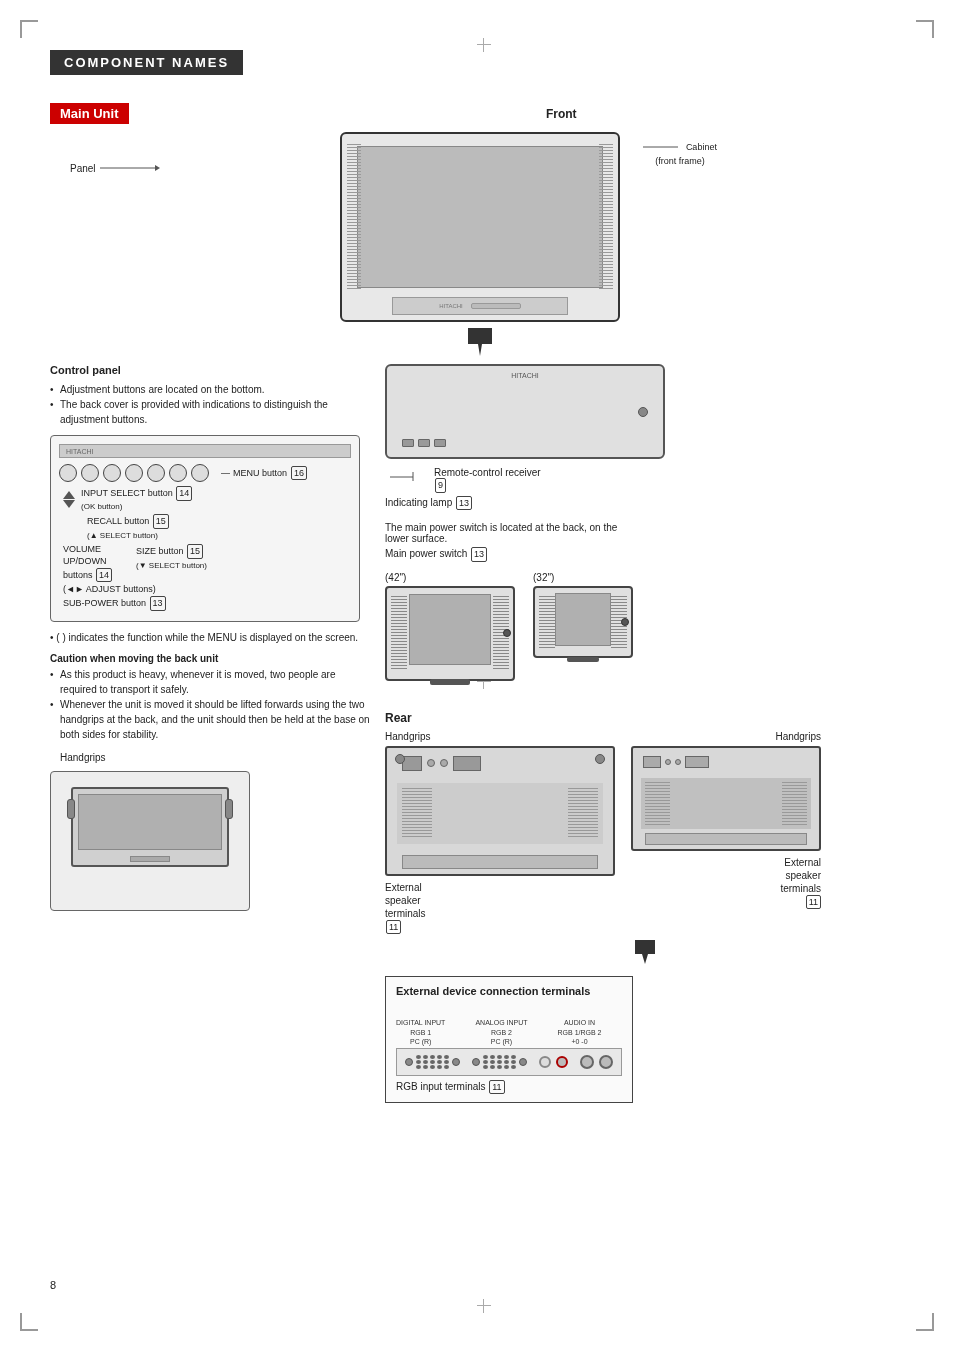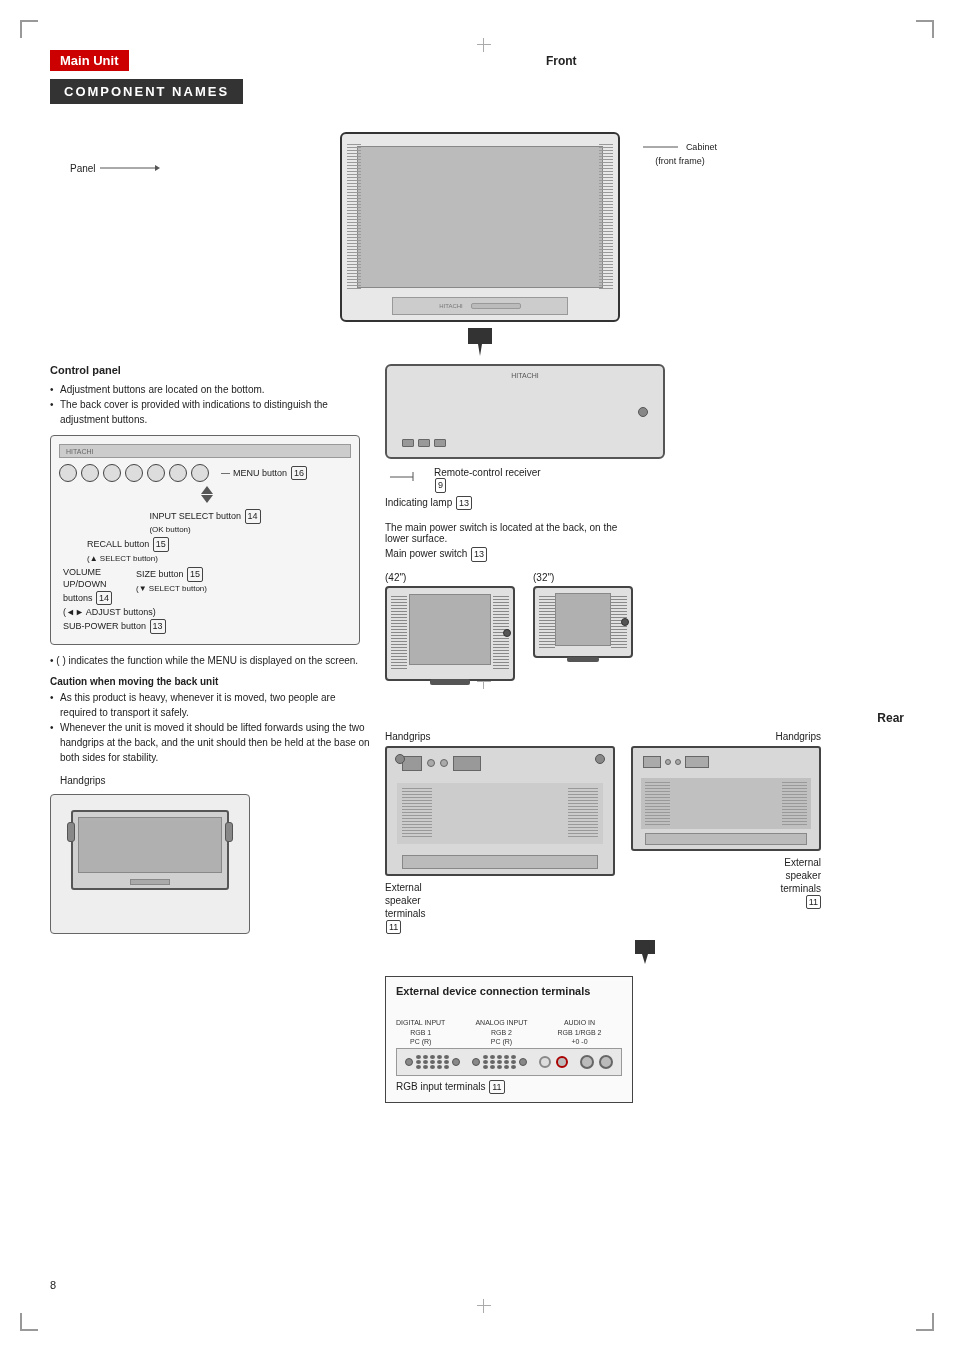--- a/index.html
+++ b/index.html
@@ -258,21 +258,21 @@
       height: 8px;
       border-radius: 50%;
       background: #555;
       border: 1px solid #333;
     }
 
     
     .rear-label {
       font-weight: bold;
       font-size: 12px;
-      text-align: right;
+      text-align: left;
       margin: 10px 0 6px;
     }
 
     .conn-round {
       width: 14px;
       height: 14px;
       border-radius: 50%;
       border: 2px solid #666;
       background: #bbb;
     }
@@ -498,29 +498,29 @@
 <div class="corner-mark corner-tl"></div>
 <div class="corner-mark corner-tr"></div>
 <div class="corner-mark corner-bl"></div>
 <div class="corner-mark corner-br"></div>
 <div class="crosshair ch-top"></div>
 <div class="crosshair ch-mid"></div>
 <div class="crosshair ch-bot"></div>
 
 <div class="page-content">
 
+  <div style="margin-bottom:16px;">
+    <div class="component-names-header">COMPONENT NAMES</div>
+  </div>
+
   <div style="display:flex; align-items:center; margin-bottom:8px;">
     <div class="main-unit-badge">Main Unit</div>
     <div style="flex:1; text-align:center; margin-left:80px;">
       <span class="section-title">Front</span>
     </div>
-  </div>
-
-  <div style="margin-bottom:16px;">
-    <div class="component-names-header">COMPONENT NAMES</div>
   </div>
 
   <div style="display:flex; align-items:flex-start; margin-bottom:6px;">
 
     <div style="width:280px; position:relative;">
 
       <div style="position:absolute; top:30px; left:20px; font-size:10px; display:flex; align-items:center;justify-content:space-between;">
         <span>Panel</span>
         <svg width="60" height="12" viewBox="0 0 60 12" style="margin-left:4px;">
             <line x1="0" y1="6" x2="55" y2="6" stroke="#555" stroke-width="1"></line>
@@ -579,21 +579,21 @@
           <div class="ctrl-button"></div>
           <div class="ctrl-button"></div>
           <div class="ctrl-button"></div>
           <div style="margin-left:8px; font-size:9px; display:flex; align-items:center; gap:3px;">
             <span>—</span>
             <span>MENU button</span>
             <span class="num-badge">16</span>
           </div>
         </div>
 
-        <div style="display:flex; align-items:center; gap:6px; margin: 2px 0; flex-direction: column;">
+        <div style="display:flex; align-items:center; gap:6px; margin: 2px 0;">
           <div style="display:flex; flex-direction:column; gap:1px; margin-left:4px;">
             <div style="width:0;height:0;border-left:6px solid transparent;border-right:6px solid transparent;border-bottom:8px solid #555;"></div>
             <div style="width:0;height:0;border-left:6px solid transparent;border-right:6px solid transparent;border-top:8px solid #555;"></div>
           </div>
           <div style="font-size:9px; line-height:1.3;">
             <span>INPUT SELECT button</span>
             <span class="num-badge">14</span><br>
             <span style="font-size:8px;">(OK button)</span>
           </div>
         </div>

